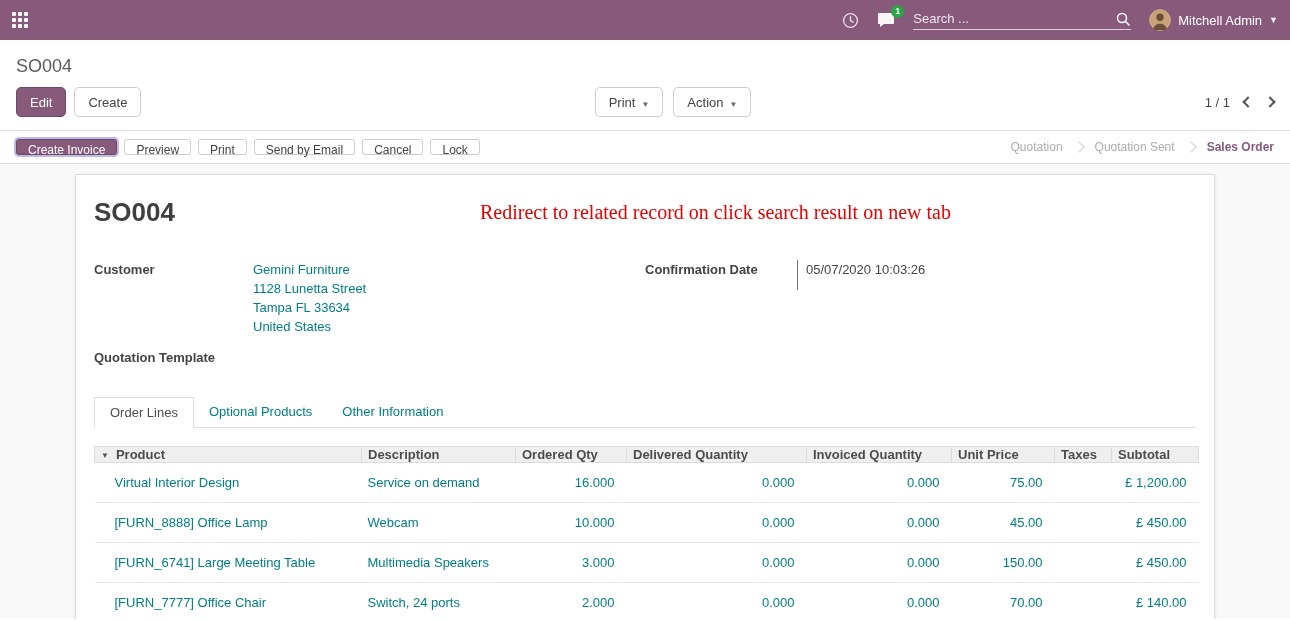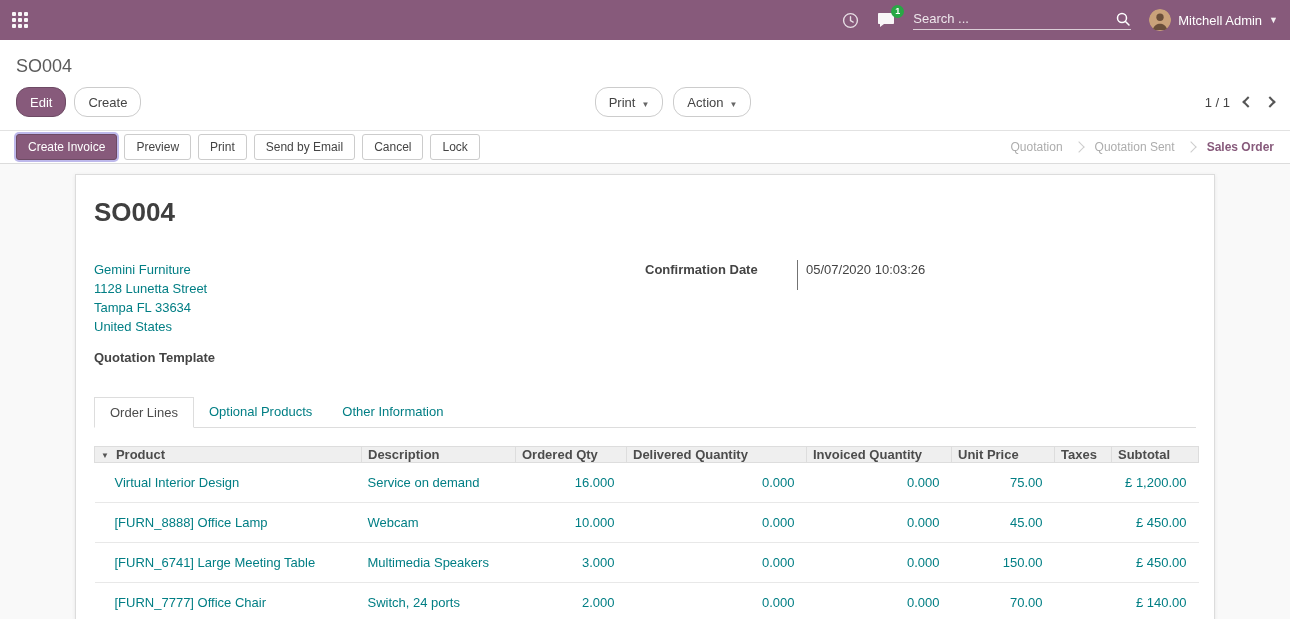--- a/index.html
+++ b/index.html
@@ -25,34 +25,34 @@
   .user-name { font-size:13px; color:#fff; }
   .nav-caret { font-size:9px; color:rgba(255,255,255,.9); }
 
   
   .breadcrumb-row { padding:16px 16px 0; }
   .breadcrumb { font-size:18px; color:#5b5b5b; }
   .cp-buttons { display:flex; align-items:center; padding:0 16px; margin-top:10px; margin-bottom:13px; }
   .cp-left { display:flex; gap:8px; }
   .cp-center { flex:1; display:flex; justify-content:center; gap:10px; }
   .cp-right { display:flex; align-items:center; gap:14px; }
-  .btn { height:30px; padding:4px 13px; font-size:13px; border-radius:13px; cursor:pointer;
+  .btn { height:30px; padding:4px 13px; font-size:13px; border-radius:5px; cursor:pointer;
     background:#fff; border:1px solid #ccc; color:#444; font-family:"Liberation Sans",sans-serif; }
   .btn-primary { background:var(--brand,#875A7B); border-color:#6d4a64; color:#fff; }
   .btn .caret { font-size:8px; margin-left:6px; color:#666; }
   .pager-value { font-size:13px; color:#444; }
   .chev { display:inline-block; width:8px; height:8px; border-top:2px solid #555; border-left:2px solid #555; cursor:pointer; }
   .chev-left  { transform:rotate(-45deg); }
   .chev-right { transform:rotate(135deg); }
 
   
   .statusbar { height:34px; background:#fff; border-top:1px solid #e2e2e2; border-bottom:1px solid #dcdcdc;
     display:flex; align-items:center; justify-content:space-between; padding:0 16px; }
   .sb-left { display:flex; gap:7px; align-items:center; }
-  .sb-btn { height:26px; padding:3px 11px; font-size:12px; background:#fff; border:1px solid #ccc;
+  .sb-btn { height:16px; padding:3px 11px; font-size:12px; background:#fff; border:1px solid #ccc;
     border-radius:3px; color:#444; cursor:pointer; font-family:"Liberation Sans",sans-serif; white-space:nowrap; }
   .sb-primary { background:var(--brand,#875A7B); color:#fff; border-color:#6d4a64;
     box-shadow:0 0 0 2px rgba(110,100,210,.45); }
   .sb-right { display:flex; align-items:center; }
   .sb-state { font-size:12px; color:#adadad; cursor:pointer; white-space:nowrap; }
   .sb-state.active { color:var(--brand,#875A7B); font-weight:bold; }
   .sb-sep { width:8px; height:8px; border-top:1px solid #ccc; border-right:1px solid #ccc;
     transform:rotate(45deg); display:inline-block; margin:0 12px; }
 
   
@@ -189,25 +189,27 @@
       <span class="sb-sep"></span>
       <span class="sb-state active">Sales Order</span>
     </div>
 </div>
 
 <div class="content-area">
   <div class="sheet">
 
     <div class="sheet-head">
       <span class="sheet-title">SO004</span>
+      <span class="annotation">Redirect to related record on click search result on new tab</span>
     </div>
 
     <div class="fields">
       <div class="fgroup fgroup-left">
         <div class="frow">
+          <div class="flabel">Customer</div>
           <div class="fvalue customer-lines" id="customer-lines">
               <div>Gemini Furniture</div>
               <div>1128 Lunetta Street</div>
               <div>Tampa FL 33634</div>
               <div>United States</div>
             </div>
         </div>
         <div class="frow">
           <div class="flabel">Quotation Template</div>
           <div class="fvalue"></div>

